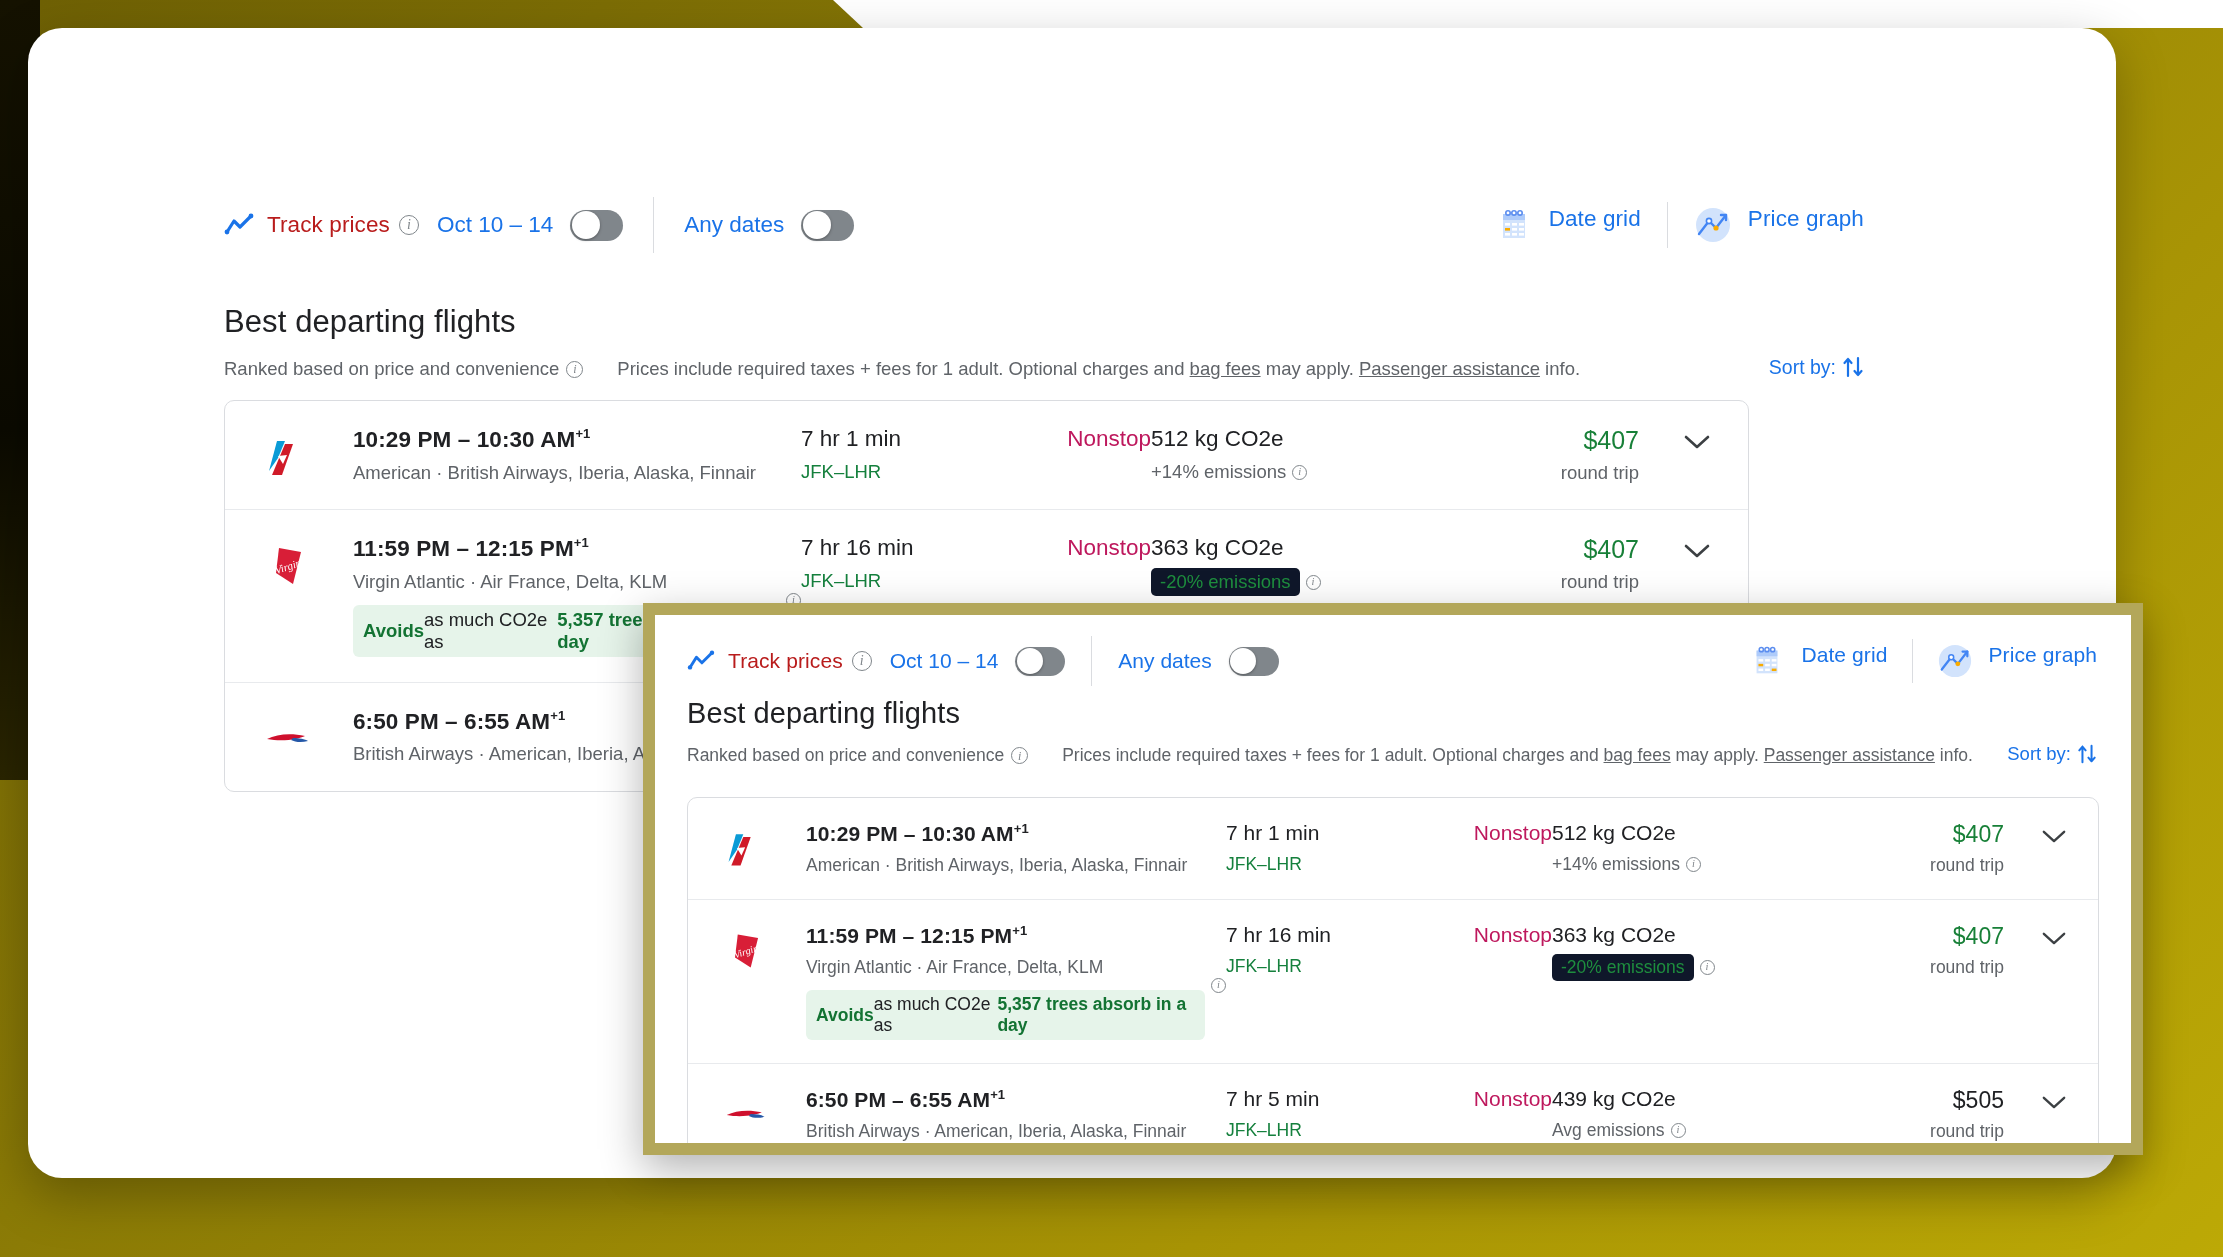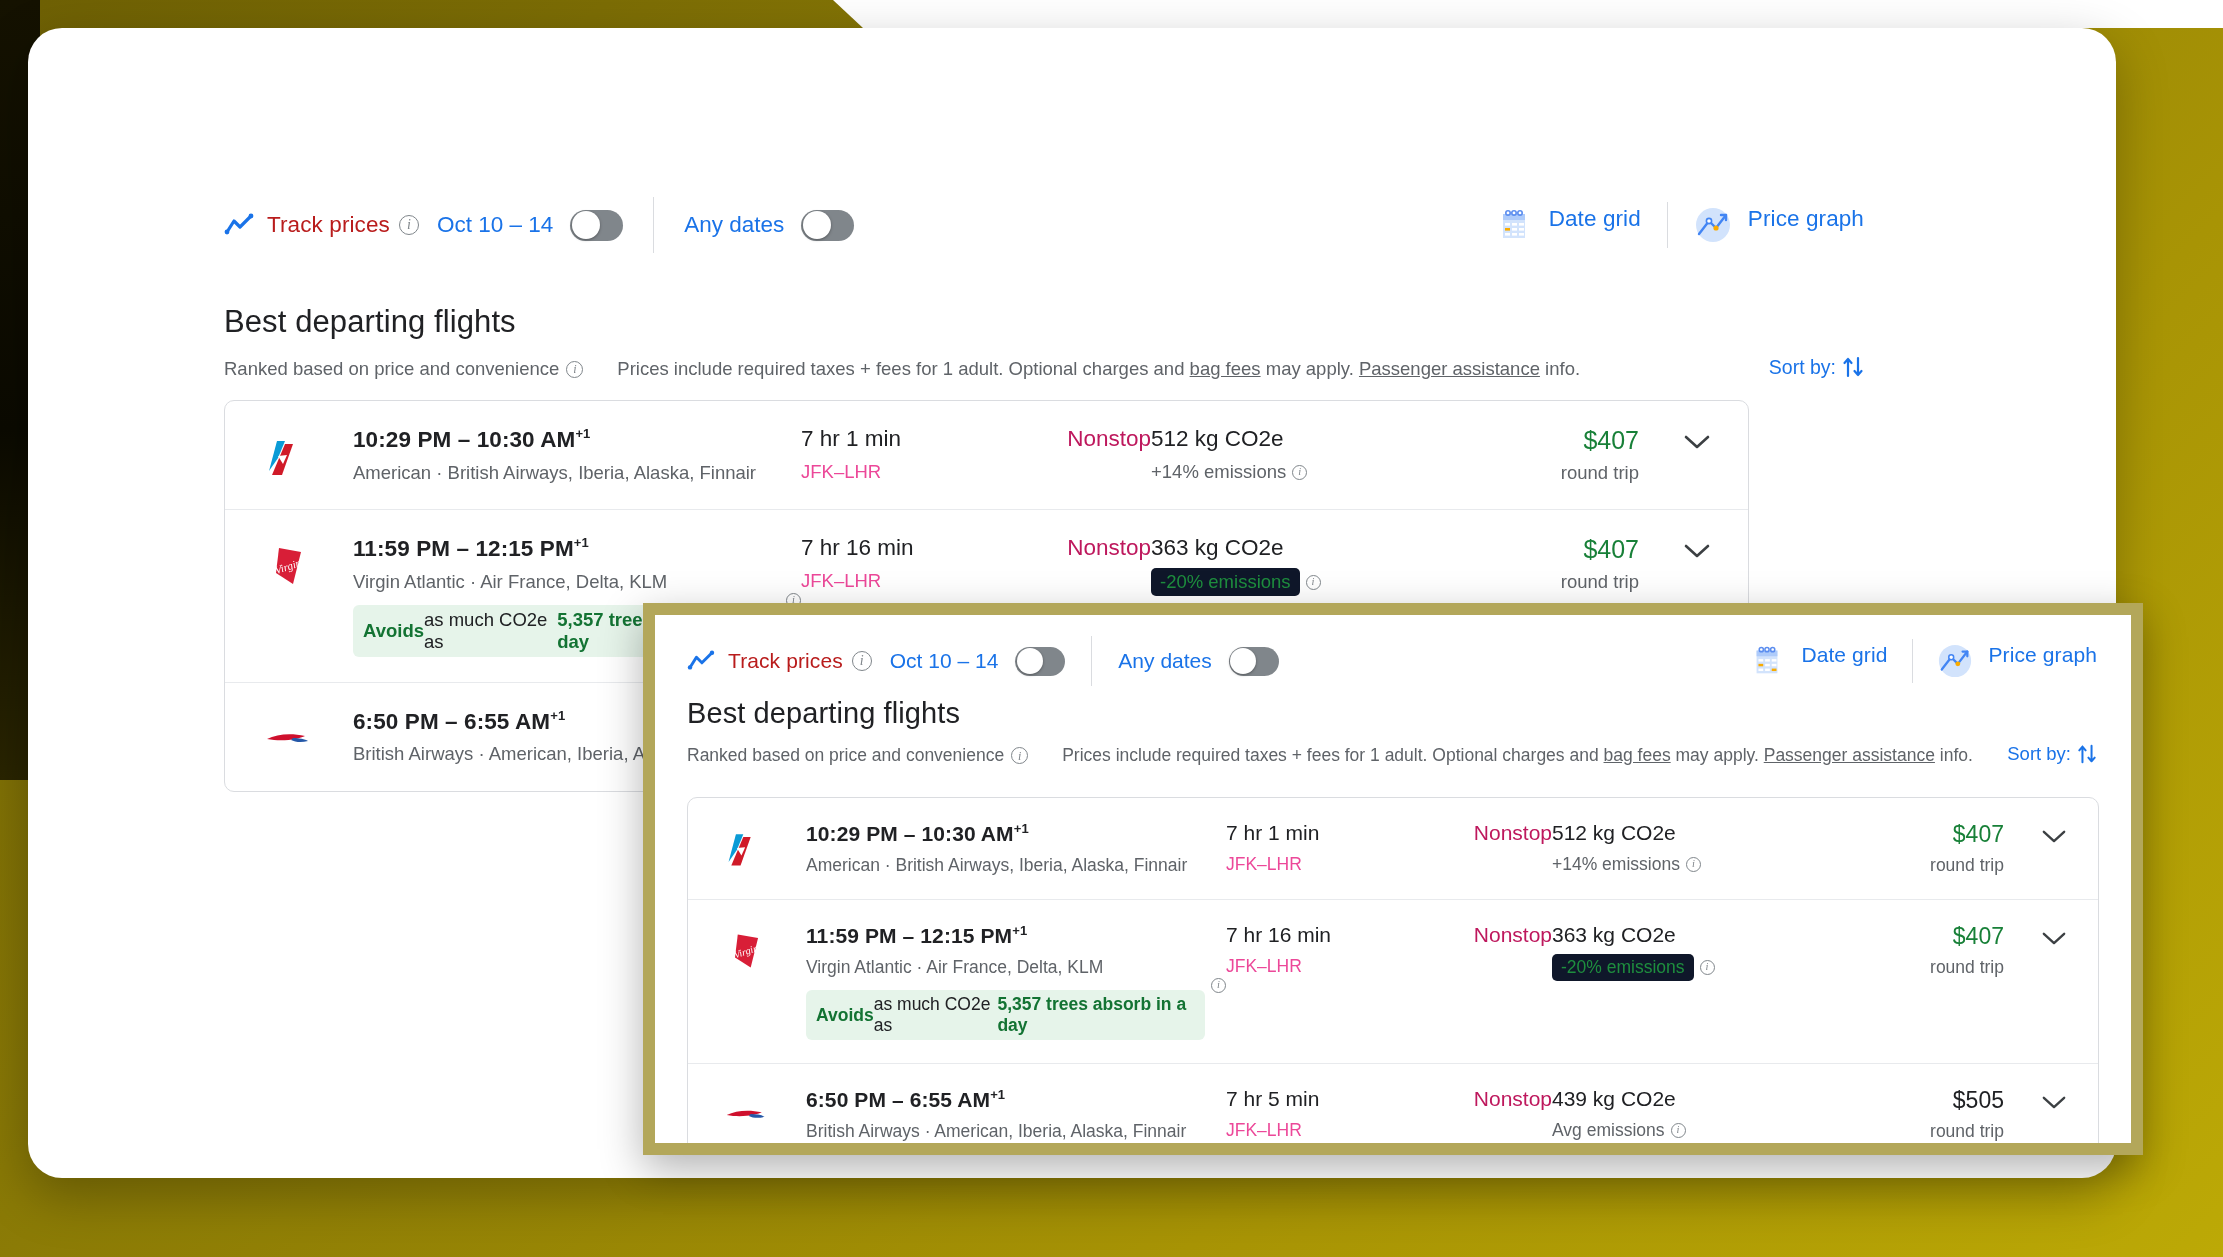--- a/index.html
+++ b/index.html
@@ -220,21 +220,21 @@
     white-space: nowrap;
   }
   .t-main sup { font-size: 13px; font-weight: bold; vertical-align: super; }
   .t-sub {
     font-size: 18.5px;
     color: #5f6368;
     margin-top: 9px;
     white-space: nowrap;
   }
   .d-main { font-size: 22.5px; color: #202124; white-space: nowrap; }
-  .d-sub  { font-size: 18.5px; color: #ec4899; margin-top: 9px; white-space: nowrap; }
+  .d-sub  { font-size: 18.5px; color: #15803d; margin-top: 9px; white-space: nowrap; }
   .s-main { font-size: 22.5px; color: #be185d; white-space: nowrap; text-align: right; }
   .e-main { font-size: 22.5px; color: #202124; white-space: nowrap; }
   .e-sub  { font-size: 18.5px; color: #5f6368; margin-top: 9px; display: flex; align-items: center; }
   .e-sub.pill-wrap { margin-top: 7px; }
   .pill {
     background: #0f172a;
     color: #1e8e3e;
     font-size: 18.5px;
     border-radius: 5px;
     padding: 3px 9px;

